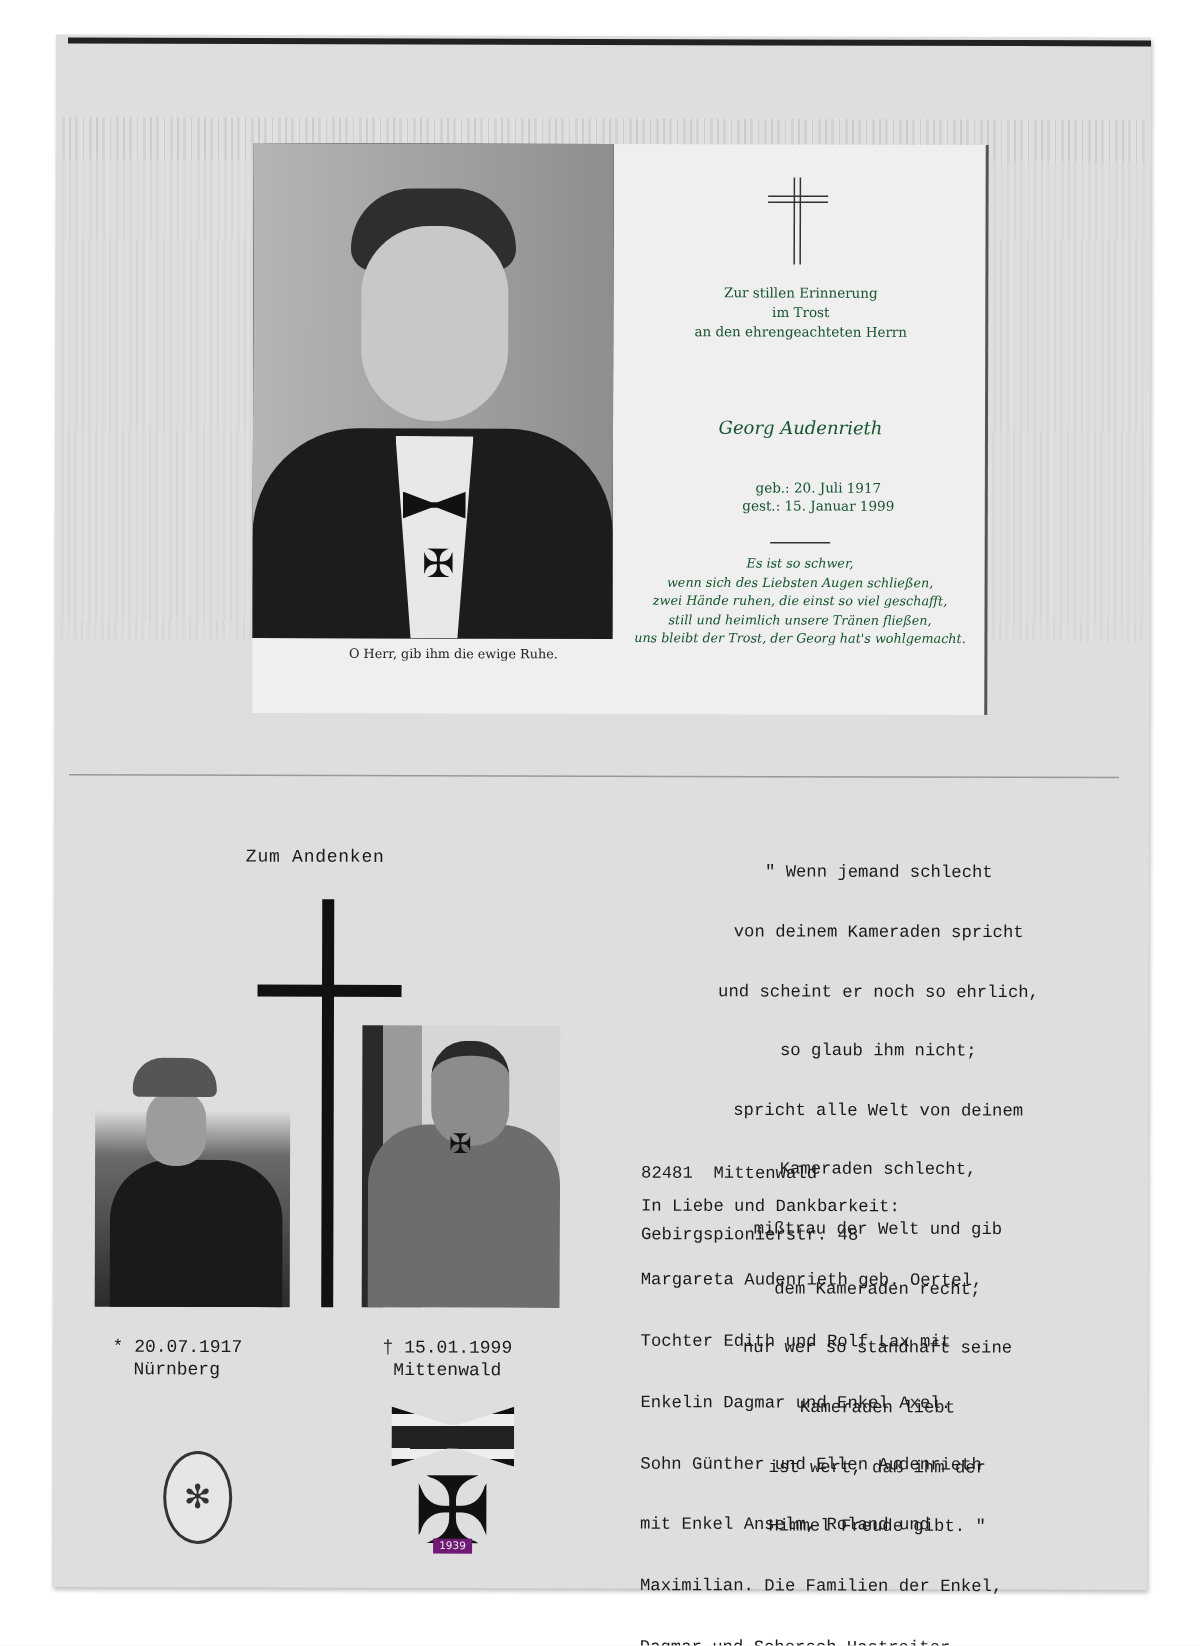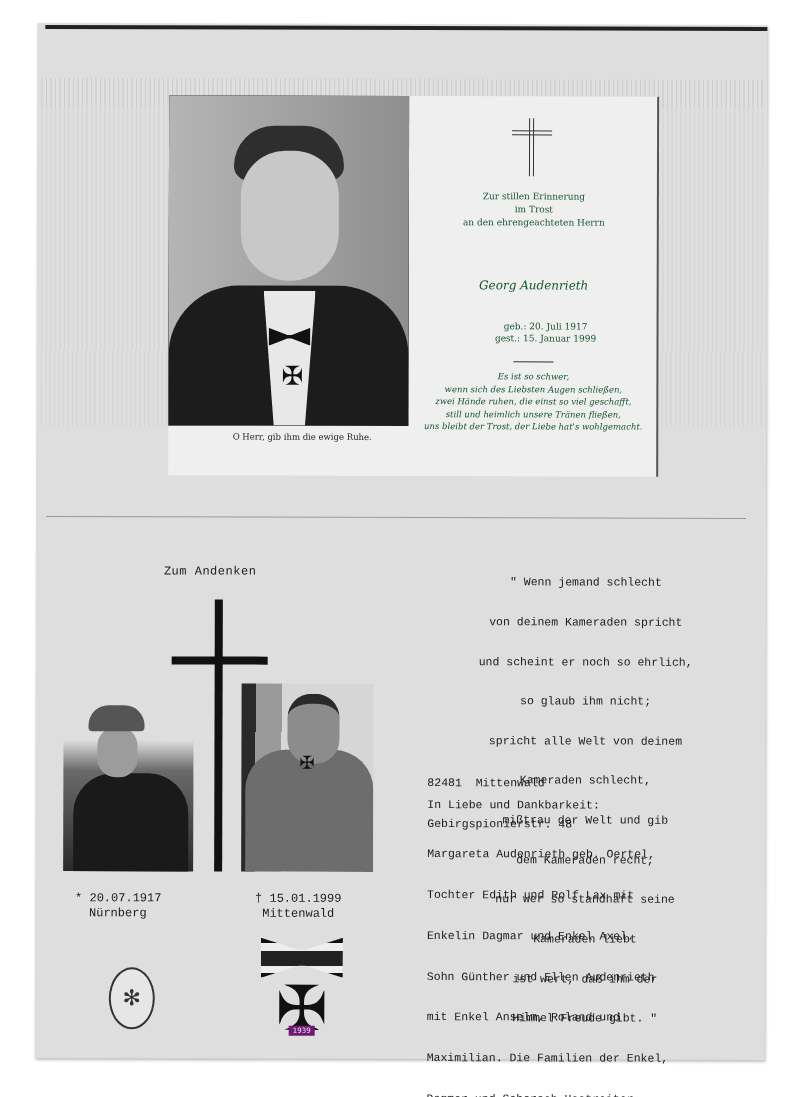--- a/index.html
+++ b/index.html
@@ -142,21 +142,21 @@
       <div class="dates">
         <div>geb.: 20. Juli 1917</div>
         <div>gest.: 15. Januar 1999</div>
       </div>
       <div class="rule"></div>
       <div class="poem">
         <div>Es ist so schwer,</div>
         <div>wenn sich des Liebsten Augen schließen,</div>
         <div>zwei Hände ruhen, die einst so viel geschafft,</div>
         <div>still und heimlich unsere Tränen fließen,</div>
-        <div>uns bleibt der Trost, der Liebe hat's wohlgemacht.</div>
+        <div>uns bleibt der Trost, der Georg hat's wohlgemacht.</div>
       </div>
     </div>
   </div>
 
   <div class="mid-rule"></div>
 
   <div class="andenken mono">Zum Andenken</div>
   <div class="big-cross-v"></div>
   <div class="big-cross-h"></div>
 

